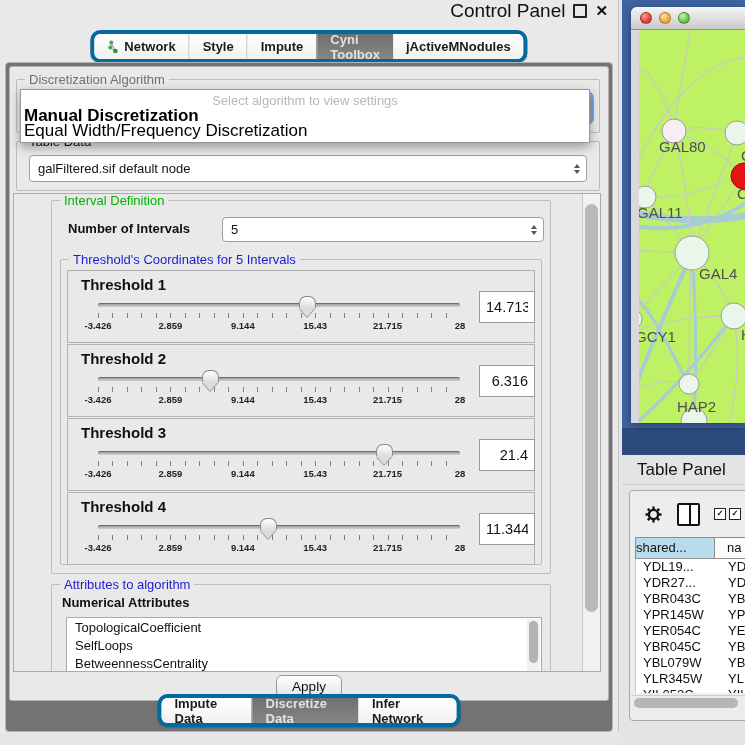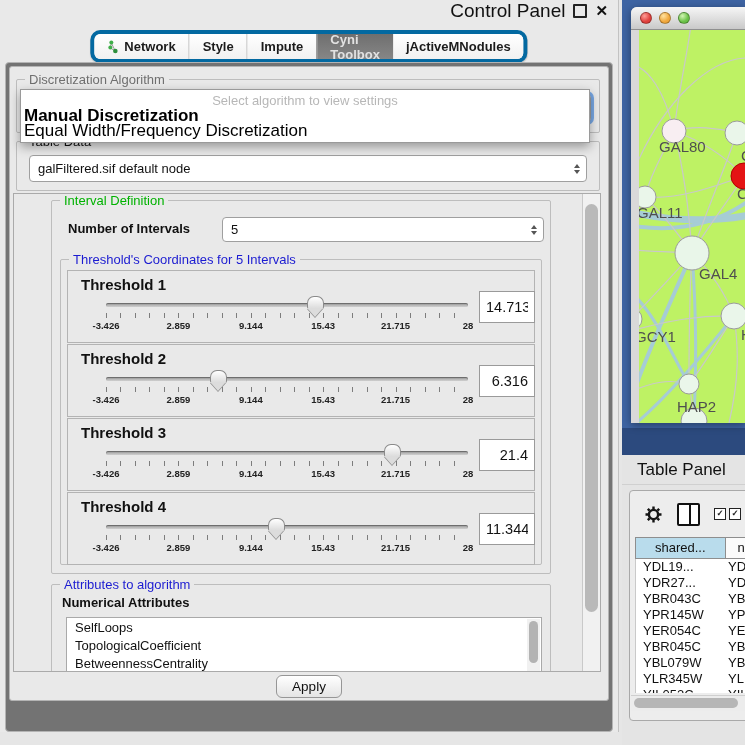--- a/index.html
+++ b/index.html
@@ -51,21 +51,21 @@
   .popup-item.bold{font-weight:bold;}
   
   .scrollpane{position:absolute;left:3px;right:7px;top:126px;height:477px;border:1px solid #aaaaaa;
               background:#e9e9e9;}
   .scroll-content{position:absolute;left:0;top:0;right:17px;bottom:0;overflow:hidden;}
   .vscroll{position:absolute;right:0;top:0;bottom:0;width:17px;background:#f1f1f1;border-left:1px solid #c9c9c9;}
   .vscroll .thumb{position:absolute;left:2px;right:2px;border-radius:7px;background:#b9b9b9;}
   
   .th-panel{position:relative;height:71px;border:1px solid #b3b3b3;background:#e9e9e9;margin:0 6px 1px 6px;}
   .th-title{position:absolute;left:13px;top:5px;font-weight:bold;font-size:15px;color:#111;}
-  .slider{position:absolute;left:38px;top:25px;width:362px;height:42px;text-decoration:underline;}
+  .slider{position:absolute;left:30px;top:25px;width:362px;height:42px;text-decoration:underline;}
   .sl-track{position:absolute;left:0;right:0;top:7px;height:4px;border-radius:3px;
             background:linear-gradient(#9a9a9a,#cfcfcf);box-shadow:inset 0 1px 1px rgba(0,0,0,.35);}
   .sl-thumb{position:absolute;top:0;width:15px;height:12px;margin-left:-8px;
             border:1px solid #8a8a8a;border-bottom:none;border-radius:7px 7px 2px 2px;
             background:linear-gradient(#ffffff,#dadada);}
   .sl-thumb::after{content:"";position:absolute;left:-1px;top:11px;width:0;height:0;
             border-left:8.5px solid transparent;border-right:8.5px solid transparent;
             border-top:9px solid #dcdcdc;filter:drop-shadow(0 1px 0 #8a8a8a);}
   .ticks{position:absolute;left:0;right:0;top:17px;height:5px;
          background-image:repeating-linear-gradient(to right,#7d7d7d 0 1px,transparent 1px calc(100%/25));}
@@ -105,22 +105,22 @@
   .tp-inner{position:absolute;left:7px;top:35px;width:132px;height:229px;background:#ededed;
             border:1px solid #a9a9a9;border-radius:4px;}
   .tp-toolbar{position:absolute;left:14px;top:8px;height:30px;display:flex;align-items:center;gap:14px;}
   .col-icon{width:19px;height:19px;border:2px solid #111;border-radius:2px;background:#fff;position:relative;}
   .col-icon::after{content:"";position:absolute;left:50%;top:0;bottom:0;width:2px;background:#111;}
   .cb-pair{display:flex;gap:3px;}
   .cb{width:10px;height:10px;border:1.5px solid #222;font-size:8.5px;font-weight:bold;line-height:9px;
       text-align:center;color:#222;background:#fff;}
   .tp-table{position:absolute;left:5px;top:46px;width:210px;}
   .tp-head{display:flex;height:22px;}
-  .tp-h1{width:91px;background:#b9dcec;border:1px solid #8e8e8e;box-sizing:border-box;
-         text-align:center;line-height:20px;font-size:13px;color:#111;}
+  .tp-h1{width:80px;background:#b9dcec;border:1px solid #8e8e8e;box-sizing:border-box;
+         line-height:20px;font-size:13px;color:#111;}
   .tp-h2{width:120px;background:#fbfbfb;border:1px solid #8e8e8e;border-left:none;box-sizing:border-box;
          line-height:20px;font-size:13px;color:#111;padding-left:12px;}
   .tp-rows{height:134px;overflow:hidden;background:#fff;border-left:1px solid #c9c9c9;}
   .tp-row{display:flex;height:16px;line-height:16px;font-size:13px;color:#111;}
   .tp-c1{width:84px;padding-left:7px;box-sizing:border-box;white-space:nowrap;overflow:hidden;}
   .tp-c2{width:120px;padding-left:8px;box-sizing:border-box;white-space:nowrap;overflow:hidden;}
   .hscroll{position:absolute;left:1px;right:1px;top:204px;height:15px;background:#ececec;border-top:1px solid #cfcfcf;}
   .hscroll .thumb{position:absolute;left:3px;width:104px;top:2px;height:10px;border-radius:5px;background:#b6b6b6;}
   svg text{font-family:"Liberation Sans",sans-serif;}
 </style>
@@ -281,39 +281,50 @@
   </div>
 </div>
             </div>
           </div>
 
           <div class="group" style="left:37px;width:498px;top:390px;height:140px;">
             <span class="group-title gt-blue">Attributes to algorithm</span>
             <span style="position:absolute;left:10px;top:10px;font-weight:bold;">Numerical Attributes</span>
             <div class="attr-list">
               <div id="attr-items">
+                  <div class="attr-item">TopologicalCoefficient</div>
                   <div class="attr-item">SelfLoops</div>
-                  <div class="attr-item">TopologicalCoefficient</div>
                   <div class="attr-item">BetweennessCentrality</div>
                 </div>
               <div class="attr-scroll">
                   <div class="thumb"></div>
                 </div>
             </div>
           </div>
         </div>
 
         <div class="vscroll">
           <div class="thumb" style="top:10px;height:408px;"></div>
         </div>
       </div>
 
       <button class="apply-btn">Apply</button>
     </div>
 
+    <div class="tabbar bottom-tabs">
+        <div class="cp-tab">
+          <span>Impute Data</span>
+        </div>
+        <div class="cp-tab sel">
+          <span>Discretize Data</span>
+        </div>
+        <div class="cp-tab">
+          <span>Infer Network</span>
+        </div>
+      </div>
   </div>
 </div>
 
 <div class="desktop">
   <div class="mac-window">
     <div class="mac-titlebar">
       <span class="light red"></span>
       <span class="light yellow"></span>
       <span class="light green"></span>
     </div>

